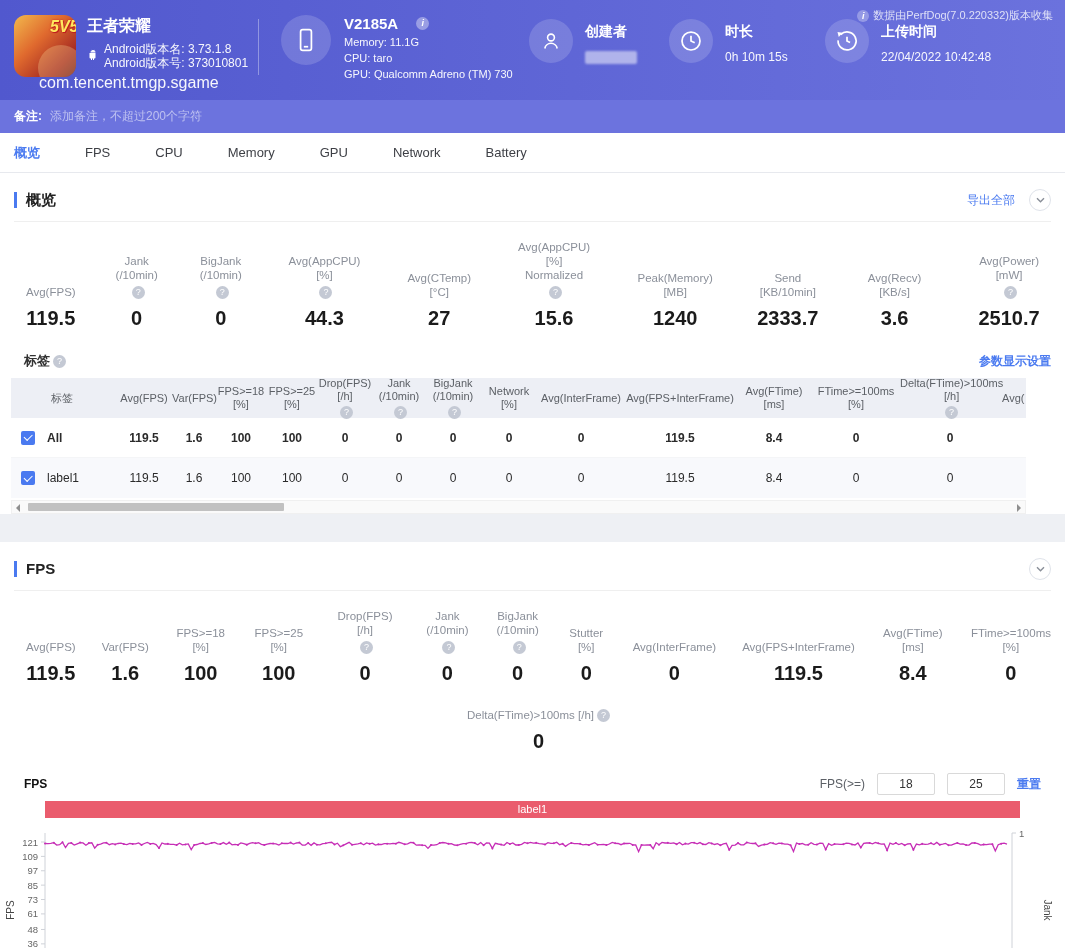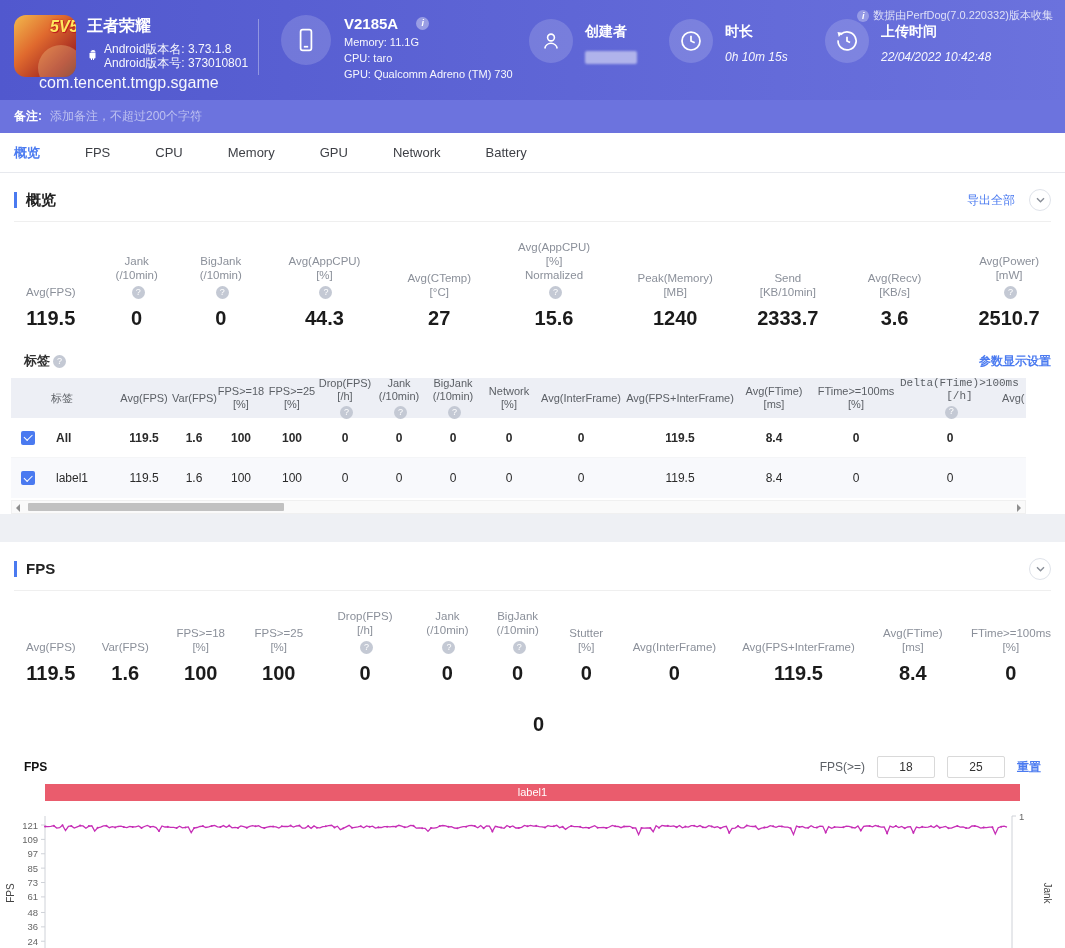--- a/index.html
+++ b/index.html
@@ -25,21 +25,21 @@
   .circle { width:50px; height:50px; border-radius:50%; background:rgba(255,255,255,.16);
     display:flex; align-items:center; justify-content:center; flex:none; }
   .circle.sm { width:44px; height:44px; }
   .dev-block { display:flex; gap:13px; width:248px; }
   .dev-model { font-size:15px; font-weight:700; display:flex; align-items:center; gap:18px; }
   .dev-line { font-size:11px; margin-top:4px; color:rgba(255,255,255,.95); }
   .i-dot { display:inline-block; width:13px; height:13px; border-radius:50%; background:rgba(255,255,255,.38);
     color:#fff; font-size:9px; line-height:13px; text-align:center; font-style:italic; font-weight:700; }
   .meta-block { display:flex; gap:12px; margin-top:4px; }
   .meta-block .lbl { font-size:14px; font-weight:700; margin-top:4px; }
-  .meta-block .val { font-size:12px; margin-top:9px; color:rgba(255,255,255,.95);font-style:italic; }
+  .meta-block .val { font-size:12px; margin-top:9px; color:rgba(255,255,255,.95); }
   .blk-creator { width:140px; }
   .blk-dur { width:156px; }
   .redact { width:52px; height:13px; margin-top:10px; border-radius:2px; background:rgba(255,255,255,.5); filter:blur(1px); }
   .collector { position:absolute; top:8px; right:12px; font-size:11px; color:rgba(255,255,255,.78);
     display:flex; align-items:center; gap:4px; }
   .collector .i-dot { width:12px; height:12px; line-height:12px; background:rgba(255,255,255,.3); }
 
   
   .note-bar { height:33px; background:#6c73de; display:flex; align-items:center; padding:0 14px; gap:8px; }
   .note-lbl { color:#fff; font-size:12px; font-weight:700; }
@@ -77,21 +77,21 @@
   .labels-title { font-size:13px; font-weight:700; color:#333; }
   .table-wrap { width:1015px; margin-left:11px; overflow:hidden; }
   .t-head { display:flex; background:#edeff5; height:40px; align-items:center; }
   .th { font-size:11px; color:#5c6066; text-align:center; line-height:13px; flex:none; }
   .th .txt { white-space:pre-line; display:inline-block; vertical-align:middle; }
   .th.first { text-align:left; padding-left:40px; }
   .th.cut { text-align:left; padding-left:2px; }
   .tr { display:flex; height:40px; align-items:center; border-bottom:1px solid #f4f5f7; }
   .tr.alt { background:#f8f9fc; border-bottom:none; }
   .td { font-size:12px; color:#2b2b2b; text-align:center; flex:none; }
-  .td.first { text-align:left; padding-left:10px; display:flex; align-items:center; gap:21px; }
+  .td.first { text-align:left; padding-left:10px; display:flex; align-items:center; gap:12px; }
   .cbx { width:14px; height:14px; border-radius:2px; background:#4a7af0; position:relative; flex:none; cursor:pointer; }
   .cbx::after { content:""; position:absolute; left:3px; top:3.5px; width:7px; height:3.5px;
     border-left:1.6px solid #fff; border-bottom:1.6px solid #fff; transform:rotate(-45deg); }
   .row-label { font-size:12px; color:#2b2b2b; }
 
   .h-scroll { width:1015px; margin:2px 0 12px 11px; height:14px; background:#fafafa; position:relative;
     border:1px solid #f0f0f0; }
   .h-thumb { position:absolute; left:16px; top:2px; width:256px; height:8px; background:#c1c1c1; border-radius:1px; cursor:pointer; }
   .h-arr { position:absolute; top:3px; width:0; height:0; border:4px solid transparent; cursor:pointer; }
   .h-arr.l { left:4px; border-right-color:#8f8f8f; border-left:none; }
@@ -316,21 +316,21 @@
         <div class="th" style="width: 54px;"><span class="txt">BigJank
 (/10min)</span><span class="help">?</span></div>
         <div class="th" style="width: 58px;"><span class="txt">Network
 [%]</span></div>
         <div class="th" style="width: 86px;"><span class="txt">Avg(InterFrame)</span></div>
         <div class="th" style="width: 112px;"><span class="txt">Avg(FPS+InterFrame)</span></div>
         <div class="th" style="width: 76px;"><span class="txt">Avg(FTime)
 [ms]</span></div>
         <div class="th" style="width: 88px;"><span class="txt">FTime&gt;=100ms
 [%]</span></div>
-        <div class="th" style="width: 100px; font-family: Liberation Mono, monospace;"><span class="txt">Delta(FTime)&gt;100ms
+        <div class="th" style="width: 100px;"><span class="txt">Delta(FTime)&gt;100ms
 [/h]</span><span class="help">?</span></div>
         <div class="th cut" style="width: 90px;"><span class="txt">Avg(</span></div>
       </div>
     <div class="t-body">
         <div class="tr">
           <div class="td first" style="width: 105px;">
             <span class="cbx"></span>
             <span class="row-label" style="font-weight: 700;">All</span>
           </div>
           <div class="td" style="width: 56px; font-weight: 700;">119.5</div>
@@ -441,20 +441,21 @@
       <div class="metric-value">8.4</div>
     </div>
       <div class="metric">
       <div class="metric-label"><span class="txt">FTime&gt;=100ms [%]</span></div>
       <div class="metric-value">0</div>
     </div>
     </div>
   <div class="metrics-row2">
 
   <div class="metric">
+      <div class="metric-label"><span class="txt">Delta(FTime)&gt;100ms [/h]</span><span class="help">?</span></div>
       <div class="metric-value">0</div>
     </div>
     </div>
 
   <div class="chart-ctl">
     <span class="chart-name">FPS</span>
     <div class="ctl-right">
       <span class="ctl-lbl">FPS(&gt;=)</span>
       <input class="thr-input" value="18" style="">
       <input class="thr-input" value="25" style="">

